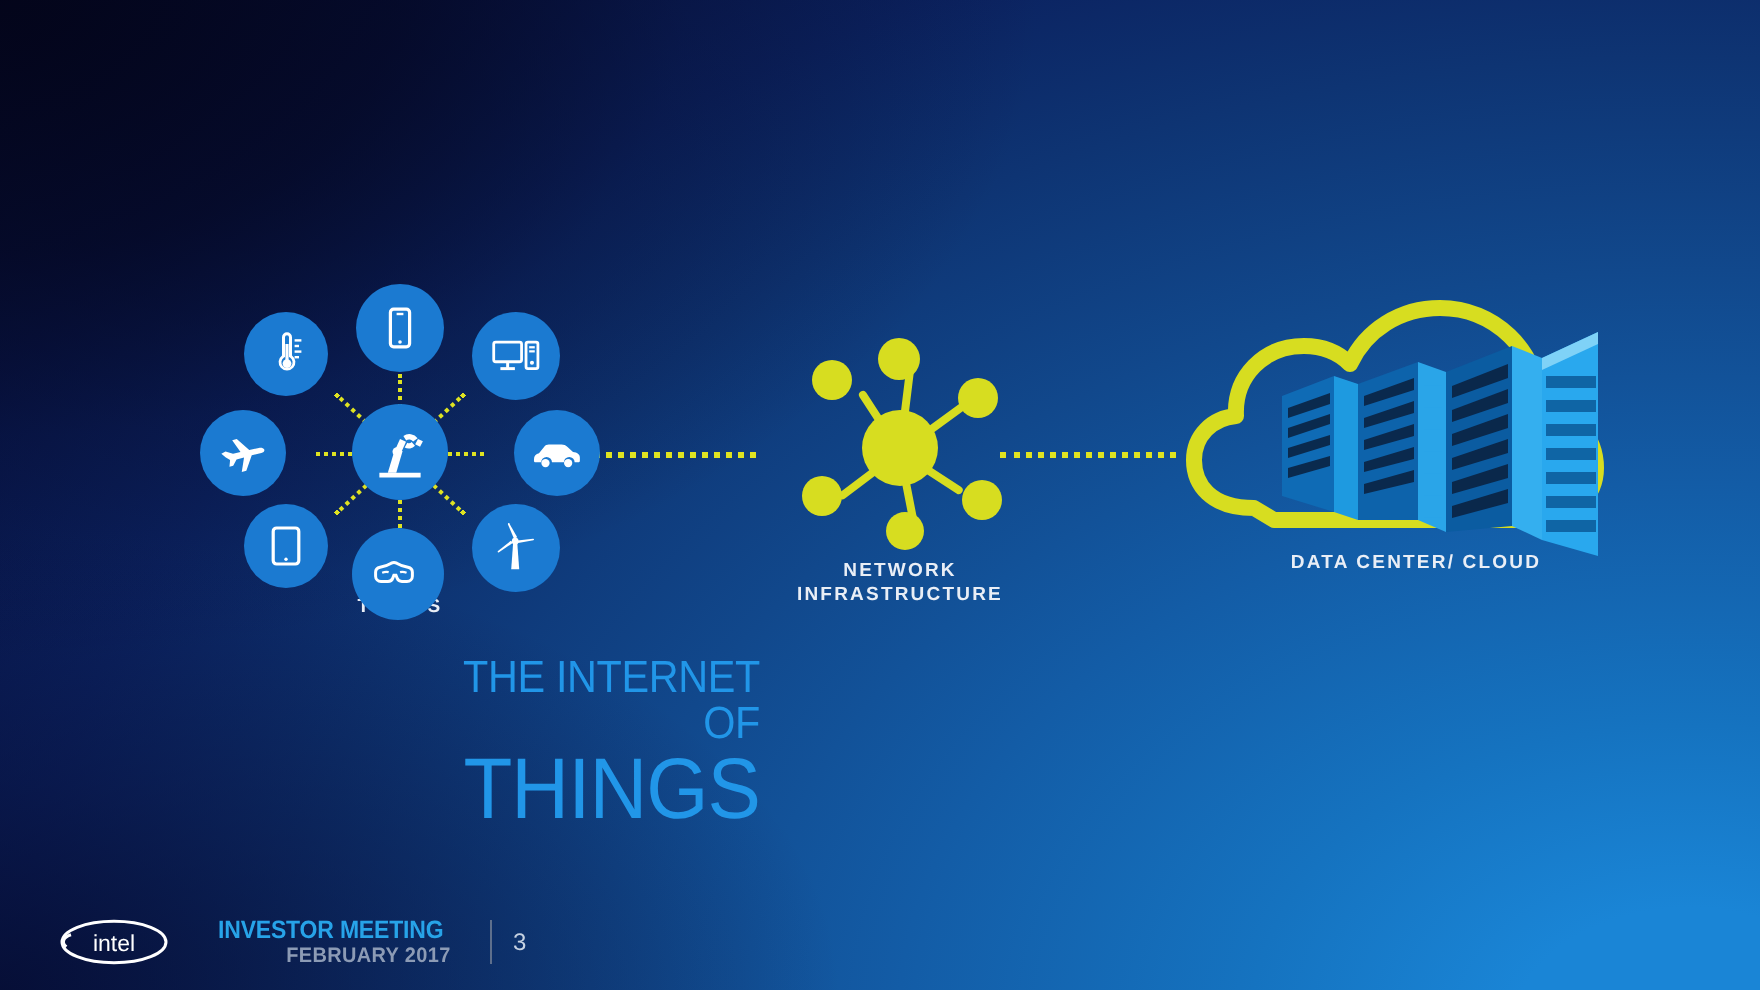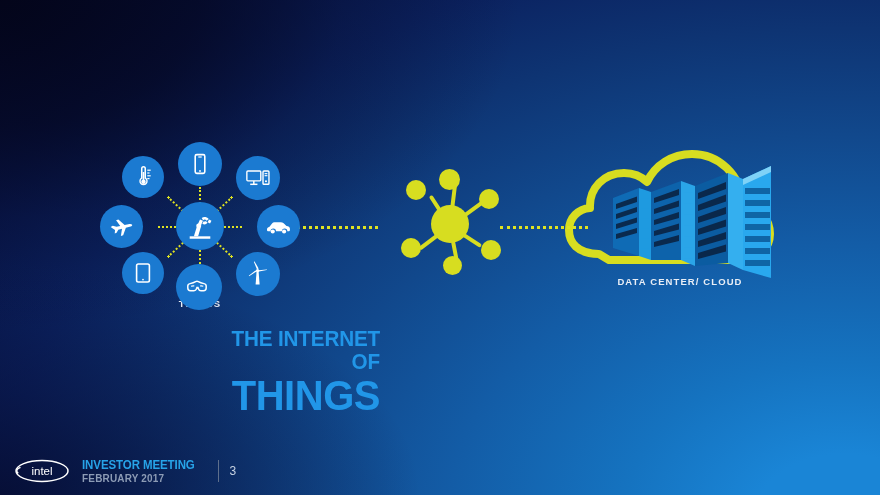--- a/index.html
+++ b/index.html
@@ -91,39 +91,39 @@
     border-top:3px dotted #dfe321;
     z-index:1;
   }
 
   
   .network { position:absolute; left:375px; top:-4px; width:150px; height:150px; }
   .net-dot { position:absolute; border-radius:50%; background:#d7dd20; }
   .net-edge { position:absolute; background:#d7dd20; transform-origin:0 50%; height:4px; border-radius:2px; }
 
   
-  .datacenter { position:absolute; left:565px; top:-12px; width:215px; height:160px; }
+  .datacenter { position:absolute; left:593px; top:-12px; width:215px; height:160px; }
 
   
   .bottom { position:absolute; left:212px; top:328px; width:560px; height:110px; }
   .iot-head {
     position:absolute; left:0; top:0; width:168px;
-    color:#2196e8; font-weight:bold; text-align:right;
+    color:#2196e8; font-weight:normal; text-align:right;
   }
   .iot-head .l1 { font-size:22.5px; line-height:1.0; letter-spacing:-0.2px; transform:scaleX(0.92); transform-origin:right center; display:block; }
   .iot-head .l2 { font-size:43px; line-height:0.96; letter-spacing:-0.5px; transform:scaleX(0.93); transform-origin:right center; display:block; margin-top:2px; }
   .iot-body {
     position:absolute; left:186px; top:4px; width:330px;
     color:#ffffff; font-size:18.5px; line-height:1.46;
   }
 
   
-  .footer { position:absolute; left:14px; bottom:12px; display:flex; align-items:center; }
+  .footer { position:absolute; left:29px; bottom:12px; display:flex; align-items:center;text-align:right; }
   .intel-logo { width:56px; height:24px; position:relative; }
-  .footer-txt { margin-left:12px; line-height:1.0; }
+  .footer-txt { margin-left:24px; line-height:1.0; }
   .footer-txt .fl1 { color:#27a3e8; font-size:12.5px; font-weight:bold; letter-spacing:-0.1px; transform:scaleX(0.92); transform-origin:left center; display:block; }
   .footer-txt .fl2 { color:#8c9bb5; font-size:10.5px; font-weight:bold; letter-spacing:0.2px; transform:scaleX(0.95); transform-origin:left center; display:block; margin-top:1px; }
   .footer-div { width:1px; height:22px; background:#5e6f8c; margin:0 11px 0 13px; }
   .footer-page { color:#c6d2e2; font-size:12px; }
 </style>
 </head>
 <body>
 
 <div id="slide">
   <div class="bg-dark-tl"></div>
@@ -263,20 +263,21 @@
       <div class="net-dot" style="left:56px; top:61px; width:38px; height:38px;"></div>
 
       <div class="net-dot" style="left:35px; top:41px;  width:0;height:0;"></div>
       <div class="net-dot" style="left:31px; top:36px; width:20px; height:20px;"></div>
       <div class="net-dot" style="left:64px; top:25px; width:21px; height:21px;"></div>
       <div class="net-dot" style="left:104px; top:45px; width:20px; height:20px;"></div>
       <div class="net-dot" style="left:106px; top:96px; width:20px; height:20px;"></div>
       <div class="net-dot" style="left:68px; top:112px; width:19px; height:19px;"></div>
       <div class="net-dot" style="left:26px; top:94px; width:20px; height:20px;"></div>
 
+      <div class="section-label" style="left:5px; top:136px; width:140px;"><span>NETWORK</span><br><span>INFRASTRUCTURE</span></div>
     </div>
 
     <div class="datacenter">
       <svg width="215" height="160" viewBox="0 0 215 160">
 
         <path d="M34 118
                  C12 118 4 106 4 94
                  C4 82 13 73 25 72
                  C24 52 39 37 59 37
                  C68 37 76 40 82 46

